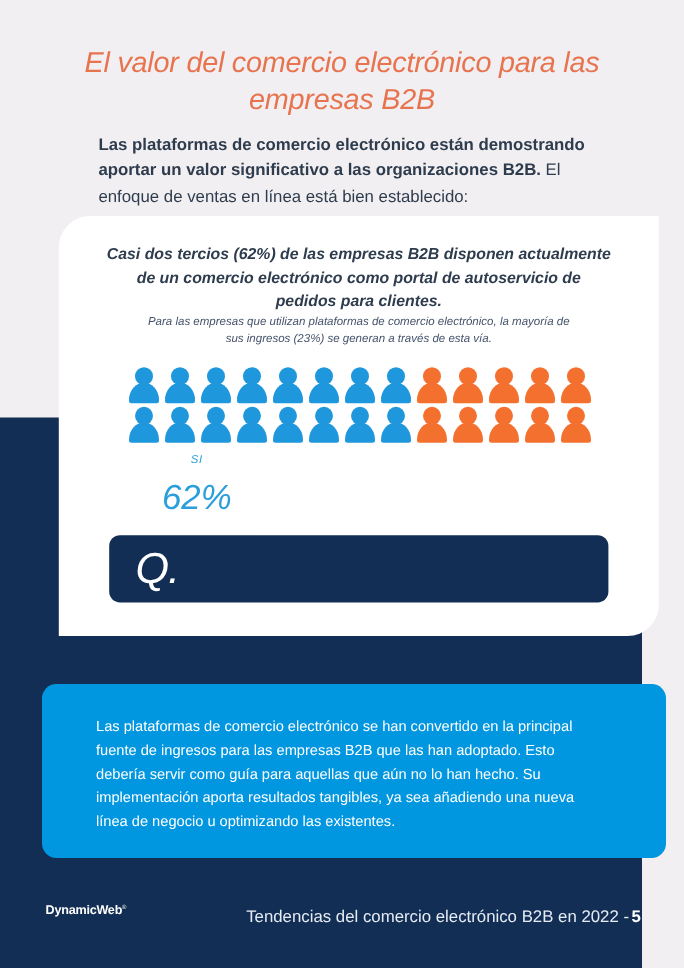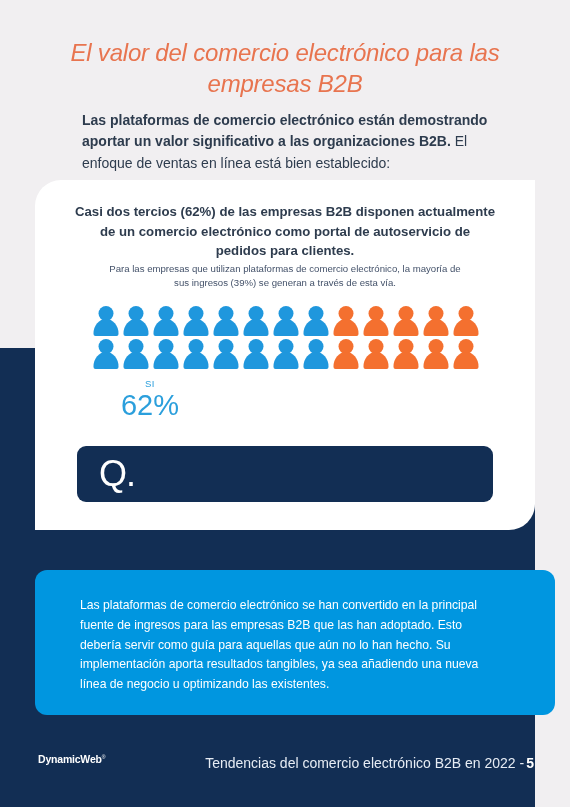--- a/index.html
+++ b/index.html
@@ -50,27 +50,28 @@
     color: #2e3c4e;
     font-size: 14px;
     line-height: 1.52;
     font-weight: bold;
   }
   .intro .reg { font-weight: normal; }
 
   
   .white-card {
     position: absolute;
-    left: 35px;
+    left: 49px;
     top: 180px;
     width: 500px;
     height: 350px;
     background: #ffffff;
     border-top-left-radius: 26px;
     border-bottom-right-radius: 26px;
+    font-style: italic;
   }
 
   .card-head {
     position: absolute;
     left: 40px;
     top: 22px;
     width: 420px;
     text-align: center;
     color: #2e3c4e;
     font-size: 13.2px;
@@ -144,21 +145,21 @@
   }
   .stat {
     flex: 0 0 auto;
     text-align: center;
   }
   .stat.yes { width: 230px; }
   .stat.no  { width: 230px; margin-left: 22px; }
   .stat-label {
     font-size: 9.5px;
     letter-spacing: 0.6px;
-    margin-bottom: 1px;
+    margin-bottom: 11px;
   }
   .stat-value {
     font-size: 29px;
     line-height: 1.05;
     font-weight: 400;
   }
   .stat.yes .stat-label, .stat.yes .stat-value { color: #2b9fdc; }
   .stat.no  .stat-label, .stat.no  .stat-value { color: #ef6c35; }
 
   
@@ -246,21 +247,21 @@
 
 <div class="navy-panel"></div>
 
 <div class="page-title">El valor del comercio electrónico para las empresas B2B</div>
 
 <div class="intro"><span>Las plataformas de comercio electrónico están demostrando aportar un valor significativo a las organizaciones B2B.</span><span class="reg"> El enfoque de ventas en línea está bien establecido:</span></div>
 
 <div class="white-card">
 
   <div class="card-head">Casi dos tercios (62%) de las empresas B2B disponen actualmente de un comercio electrónico como portal de autoservicio de pedidos para clientes.</div>
-  <div class="card-sub">Para las empresas que utilizan plataformas de comercio electrónico, la mayoría de sus ingresos (39%) se generan a través de esta vía.</div>
+  <div class="card-sub">Para las empresas que utilizan plataformas de comercio electrónico, la mayoría de sus ingresos (23%) se generan a través de esta vía.</div>
 
   <div class="picto">
     <div class="picto-row" id="picto-row-0">
         <div class="person blue">
           <div class="head"></div>
           <div class="body"></div>
         </div>
         <div class="person blue">
           <div class="head"></div>
           <div class="body"></div>

